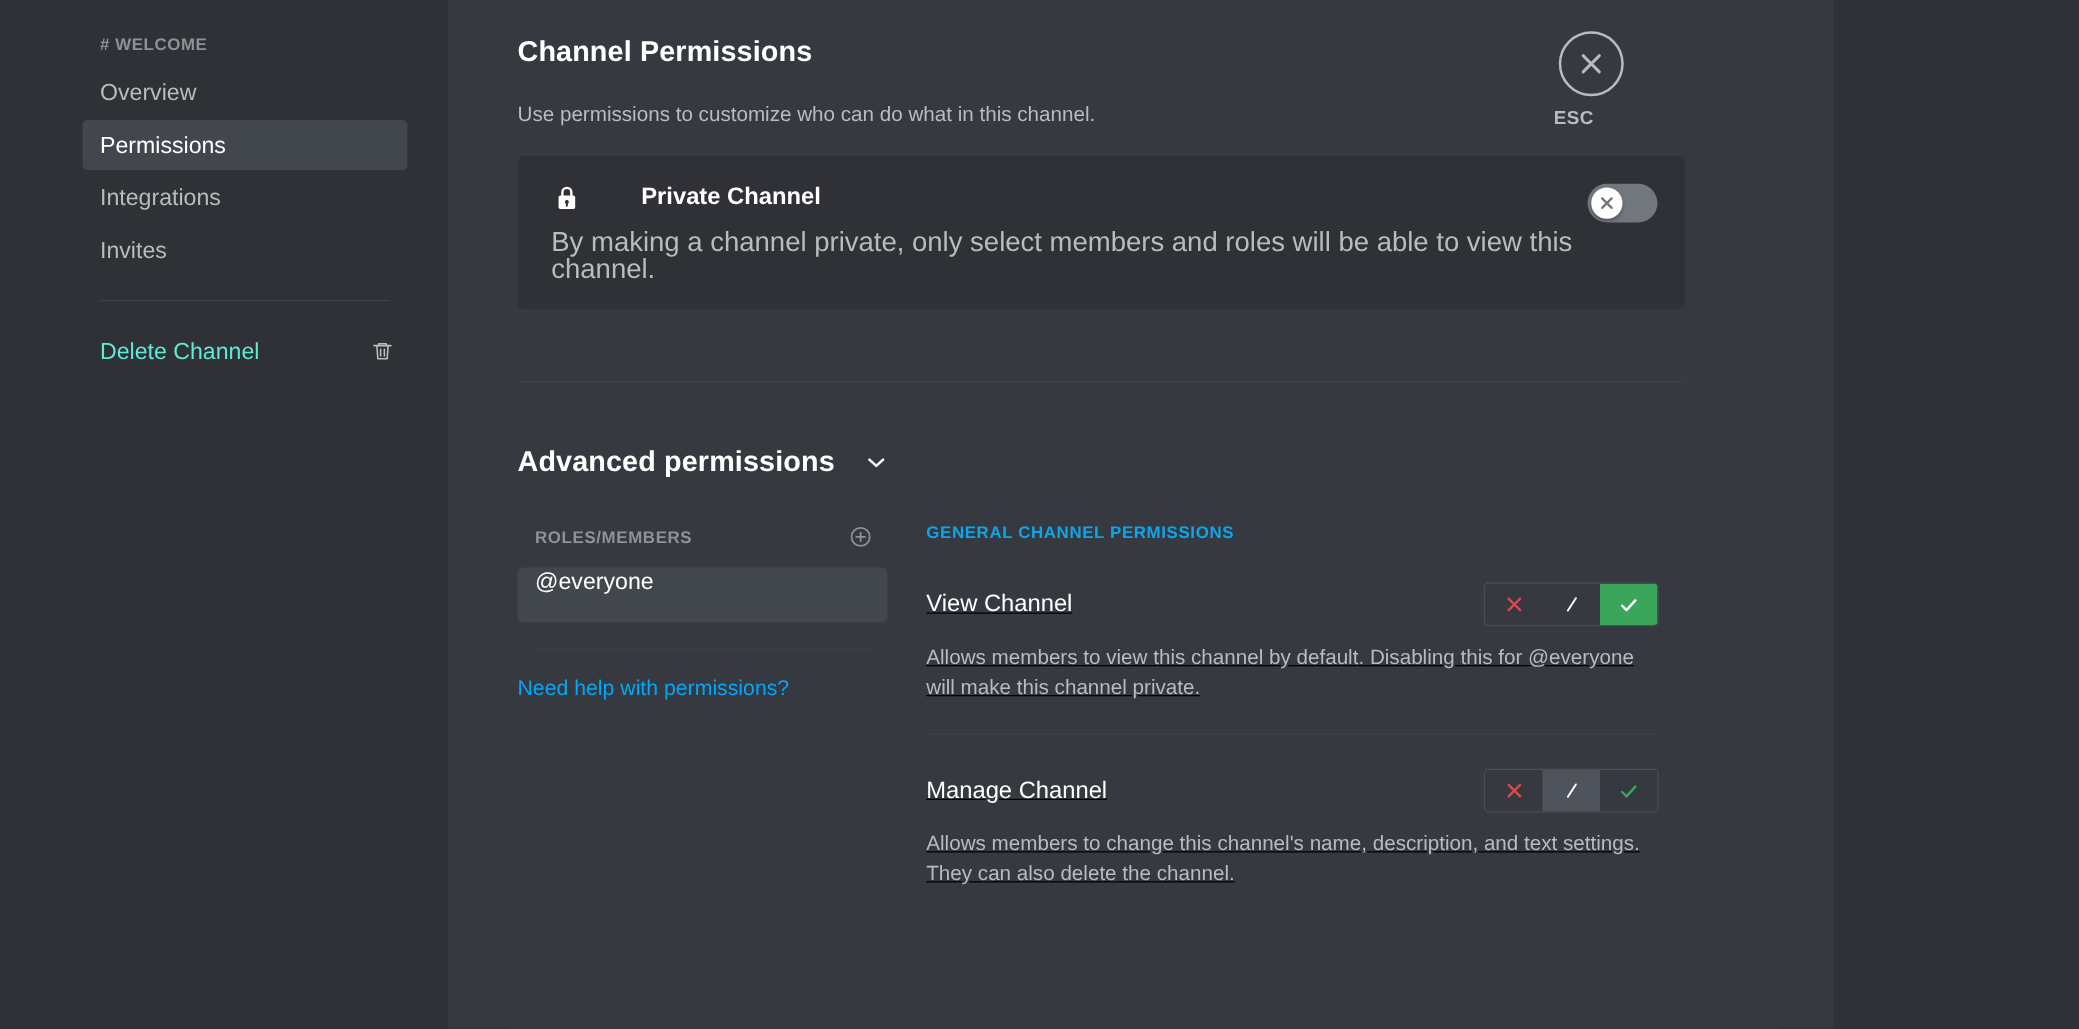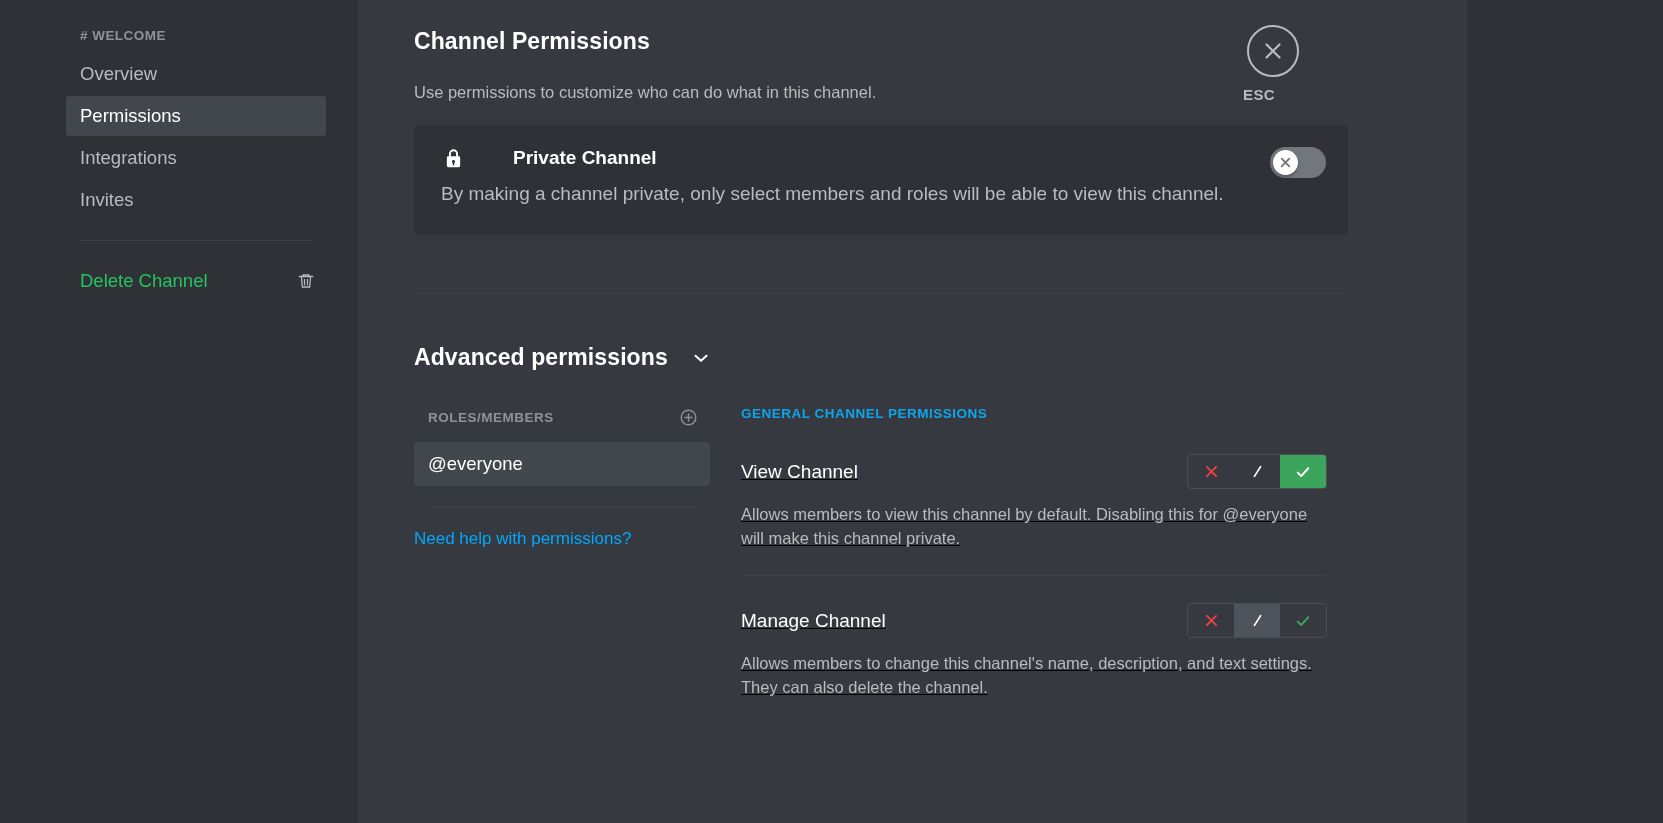--- a/index.html
+++ b/index.html
@@ -63,21 +63,21 @@
   .sidebar-item.active .sidebar-item-label { font-weight: 400; }
   .sidebar-item-label { flex: 1; }
 
   .sidebar-sep {
     height: 1px;
     background: #3f4147;
     margin: 20px 0 20px 14px;
     width: 232px;
   }
 
-  .sidebar-item.danger { color: #22c55e; }
+  .sidebar-item.danger { color: #5eead4; }
   .trash-icon {
     width: 20px; height: 20px;
     flex: 0 0 20px;
     margin-left: auto;
     display: flex; align-items: center; justify-content: center;
   }
   .trash-icon svg { display: block; }
 
   
   .main {
@@ -131,21 +131,21 @@
     margin-right: 14px;
     display:flex; align-items:center; justify-content:center;
   }
   .private-title {
     font-size: 19px;
     font-weight: bold;
     color: #ffffff;
     margin-left: 34px;
   }
   .private-desc {
-    font-size: 19px;
+    font-size: 22px;
     color: #b9bbbe;
     line-height: 21px;
   }
 
   .toggle {
     position: absolute;
     right: 22px;
     top: 22px;
     width: 56px;
     height: 31px;
@@ -221,21 +221,20 @@
   }
   .add-role-icon {
     margin-left: auto;
     width: 20px; height: 20px;
     display:flex; align-items:center; justify-content:center;
     cursor: pointer;
   }
   .role-item {
     height: 44px;
     display: flex;
-    align-items: center;
     padding: 0 14px;
     border-radius: 4px;
     color: #b9bbbe;
     font-size: 18.5px;
     cursor: pointer;
   }
   .role-item.active {
     background: #42464d;
     color: #ffffff;
   }

